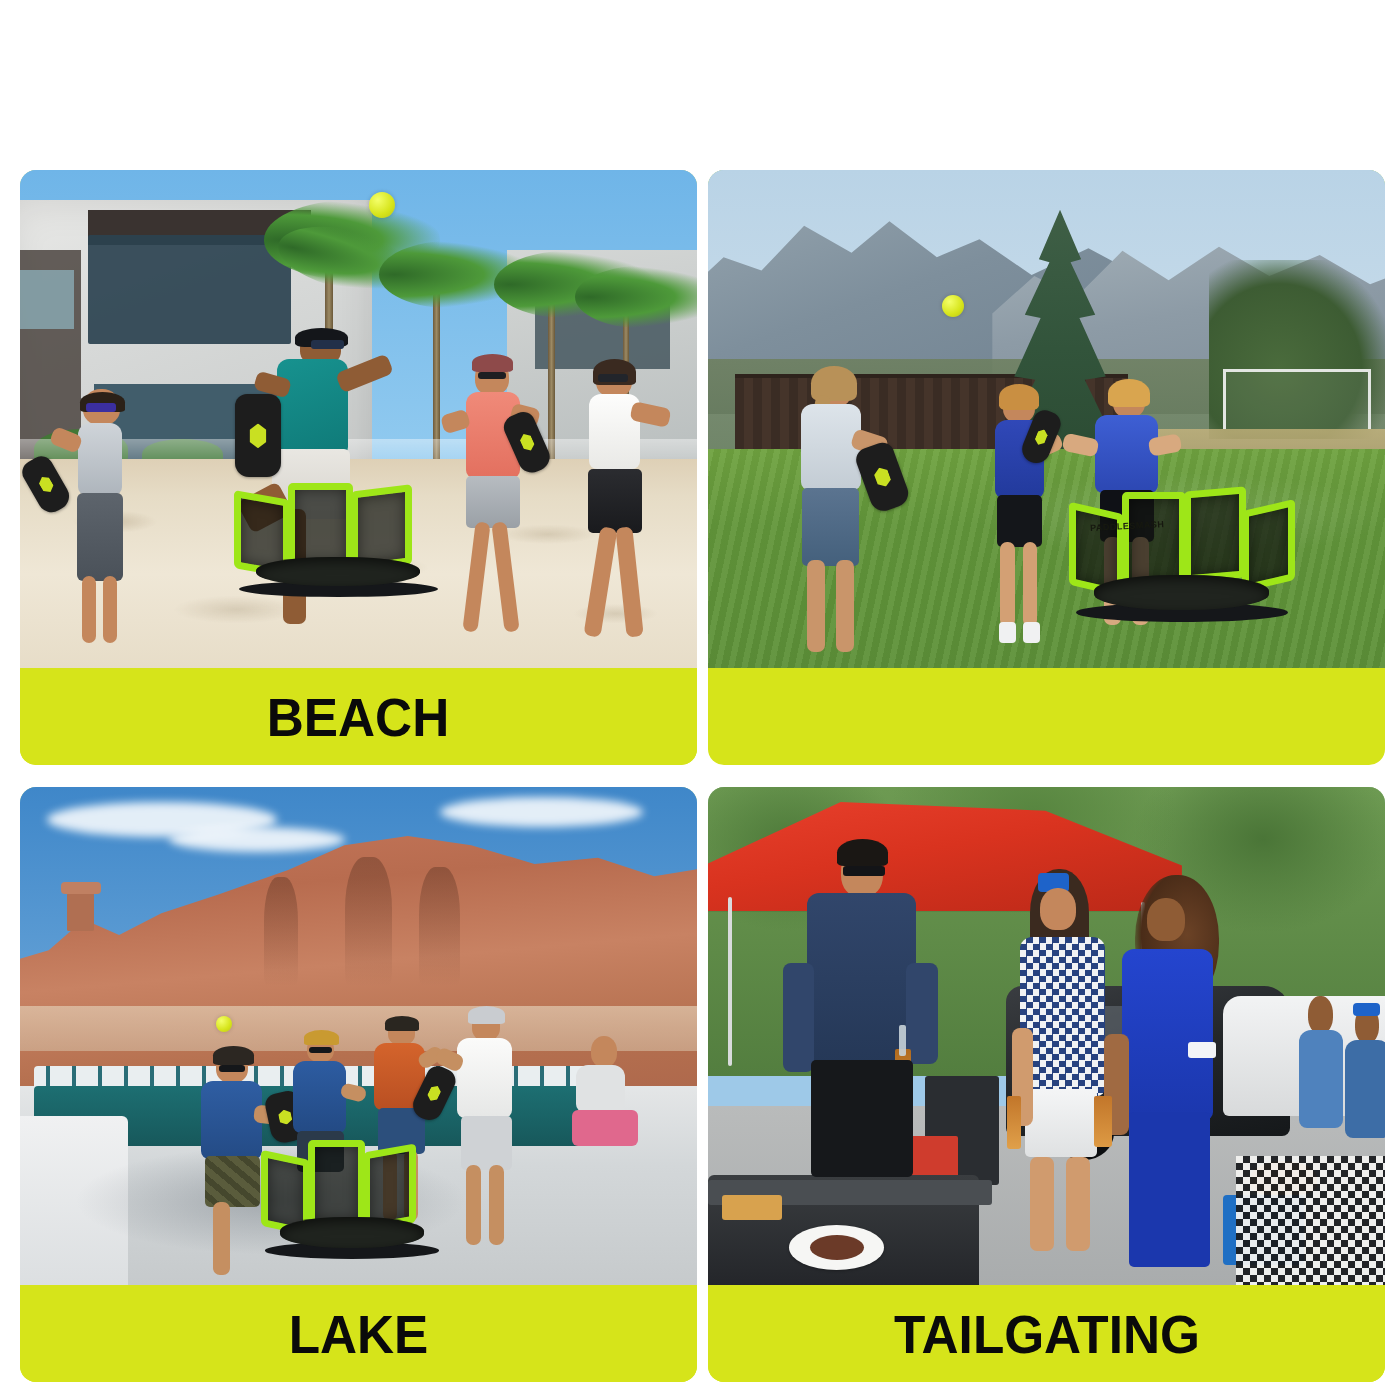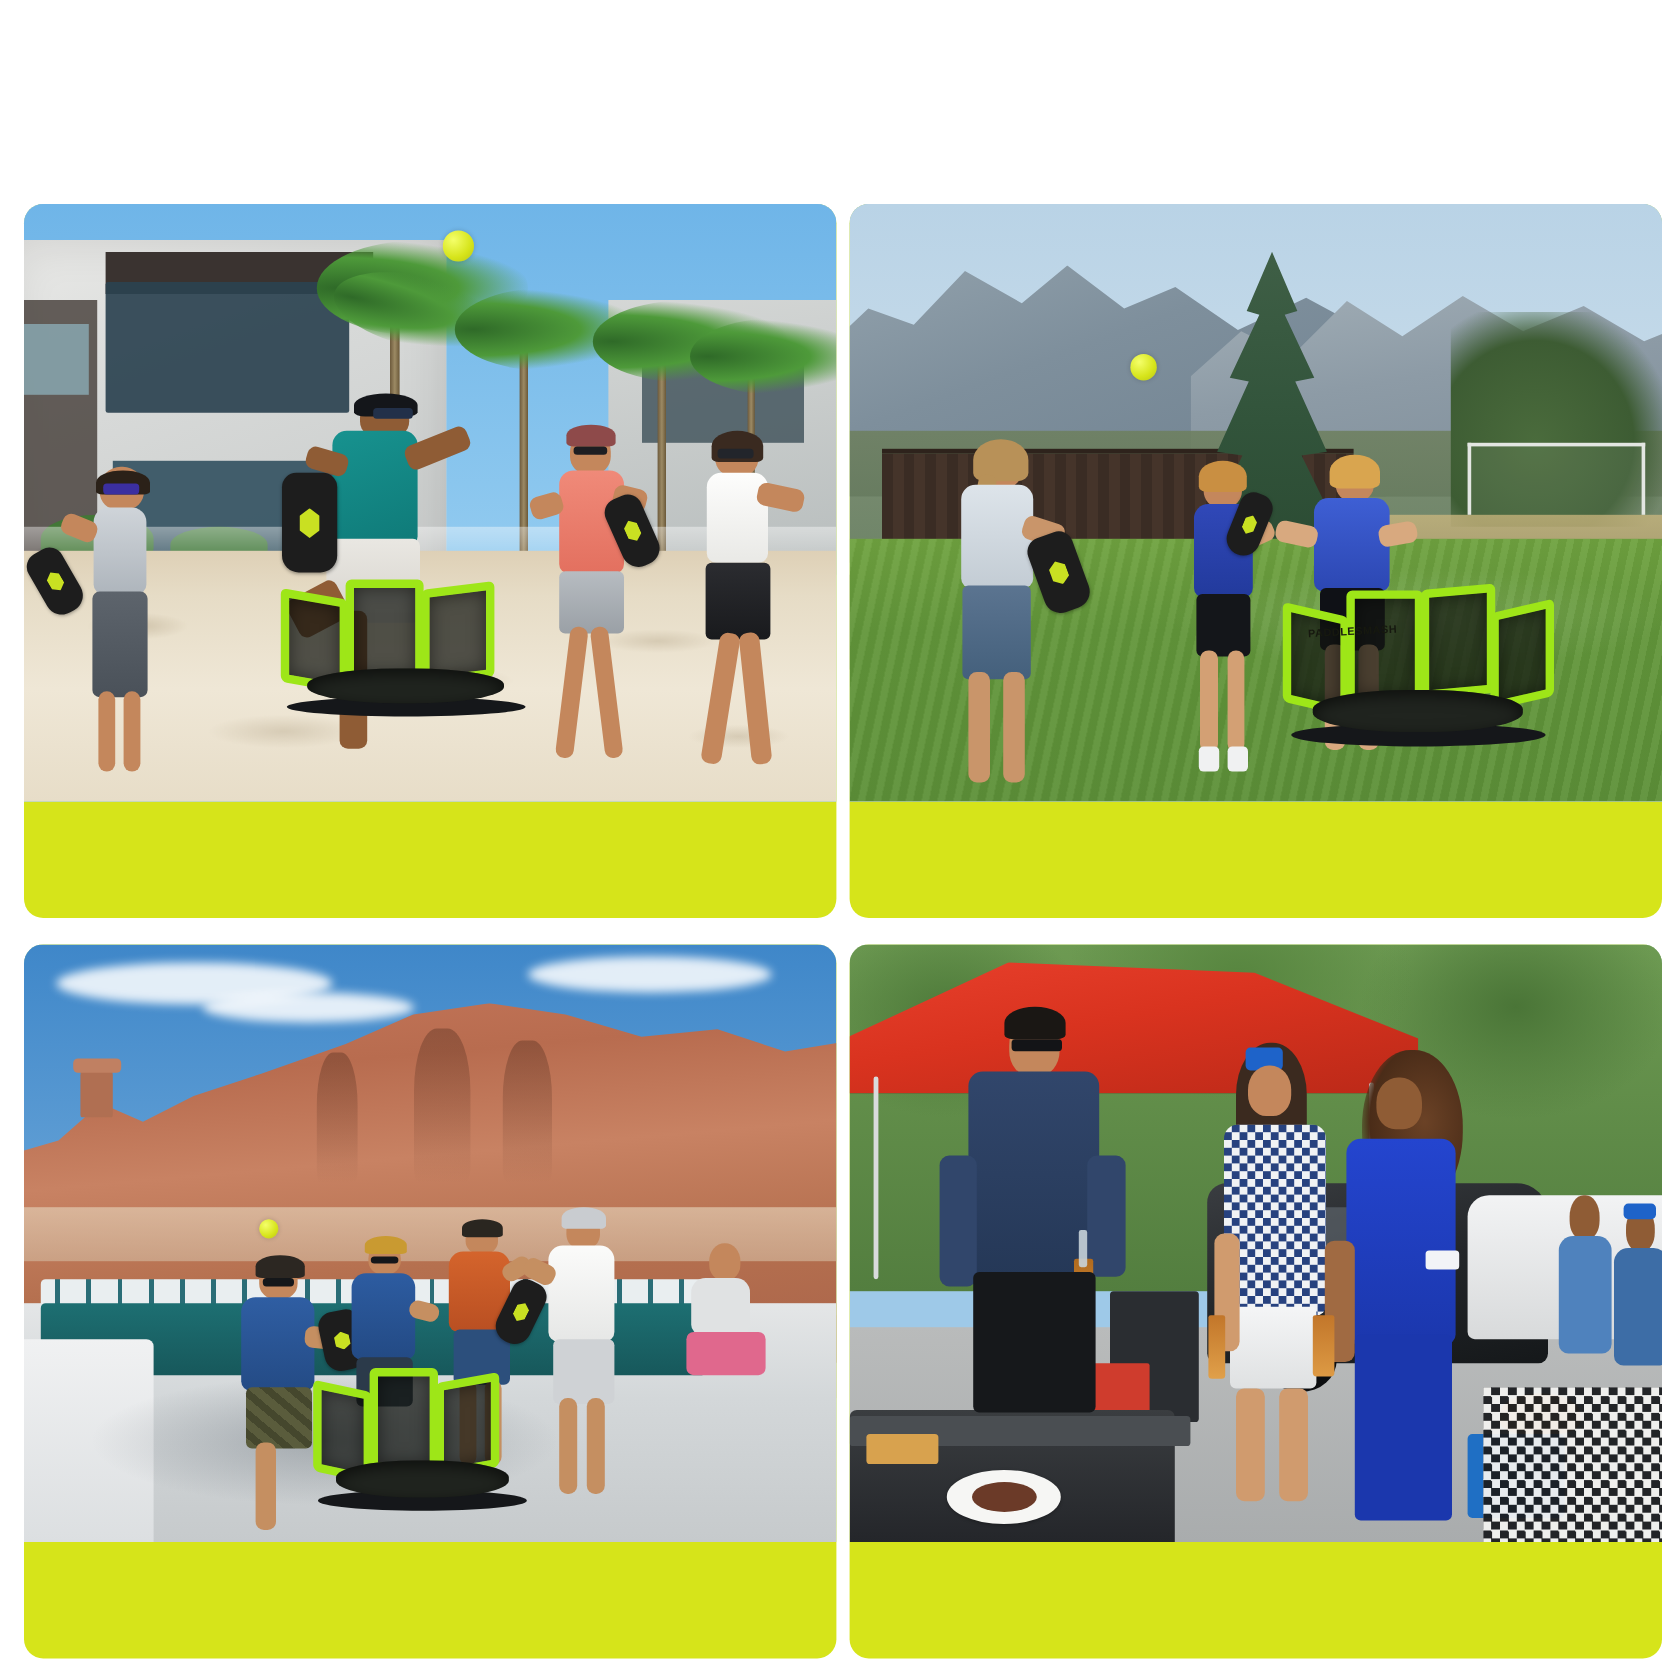--- a/index.html
+++ b/index.html
@@ -414,20 +414,23 @@
           <div class="layer limb skin2" style="left:52%;top:58%;width:15%;height:38%;transform:rotate(-6deg);"></div>
         </div>
 
         <div class="net" style="left:31%;top:62%;width:32%;height:23%;">
           <div class="net-base"></div>
           <div class="net-panel" style="left:2%;top:14%;width:26%;height:68%;transform:skewY(10deg);"></div>
           <div class="net-panel" style="left:27%;top:4%;width:30%;height:74%;"></div>
           <div class="net-panel" style="left:56%;top:8%;width:28%;height:70%;transform:skewY(-7deg);"></div>
           <div class="net-floor"></div>
         </div>
+      </div>
+      <div class="caption">
+        <span class="caption-text">BEACH</span>
       </div>
     </div>
 
     <div class="card">
       <div class="photo">
         <div class="layer full y-sky"></div>
         <div class="layer y-mtn1"></div>
         <div class="layer y-mtn2"></div>
         <div class="layer y-hillgreen"></div>
         <div class="layer y-trees"></div>
@@ -563,20 +566,23 @@
         </div>
 
         <div class="net" style="left:35%;top:70%;width:28%;height:24%;">
           <div class="net-base"></div>
           <div class="net-panel" style="left:2%;top:16%;width:26%;height:64%;transform:skewY(12deg);"></div>
           <div class="net-panel" style="left:27%;top:4%;width:30%;height:72%;"></div>
           <div class="net-panel" style="left:56%;top:10%;width:28%;height:66%;transform:skewY(-10deg);"></div>
           <div class="net-floor"></div>
         </div>
       </div>
+      <div class="caption">
+        <span class="caption-text">LAKE</span>
+      </div>
     </div>
 
     <div class="card">
       <div class="photo">
         <div class="layer t-trees"></div>
         <div class="layer t-ground"></div>
         <div class="layer t-canopy"></div>
         <div class="layer t-canopypole" style="left:3%;top:22%;height:34%;"></div>
         <div class="layer t-canopypole" style="left:64%;top:23%;height:30%;"></div>
 
@@ -637,16 +643,19 @@
         <div class="person" style="left:86%;top:42%;width:9%;height:34%;">
           <div class="layer head skin3" style="left:30%;top:0%;width:40%;height:22%;"></div>
           <div class="layer torso" style="left:14%;top:20%;width:72%;height:58%;background:#4f82bd;"></div>
         </div>
         <div class="person" style="left:93%;top:44%;width:9%;height:34%;">
           <div class="layer head skin3" style="left:28%;top:0%;width:40%;height:22%;"></div>
           <div class="layer" style="left:26%;top:-2%;width:44%;height:8%;background:#1e63c9;border-radius:4px;"></div>
           <div class="layer torso" style="left:12%;top:20%;width:74%;height:58%;background:#3d6da6;"></div>
         </div>
       </div>
+      <div class="caption">
+        <span class="caption-text">TAILGATING</span>
+      </div>
     </div>
 
   </div>
 </div>
 
 </body></html>

